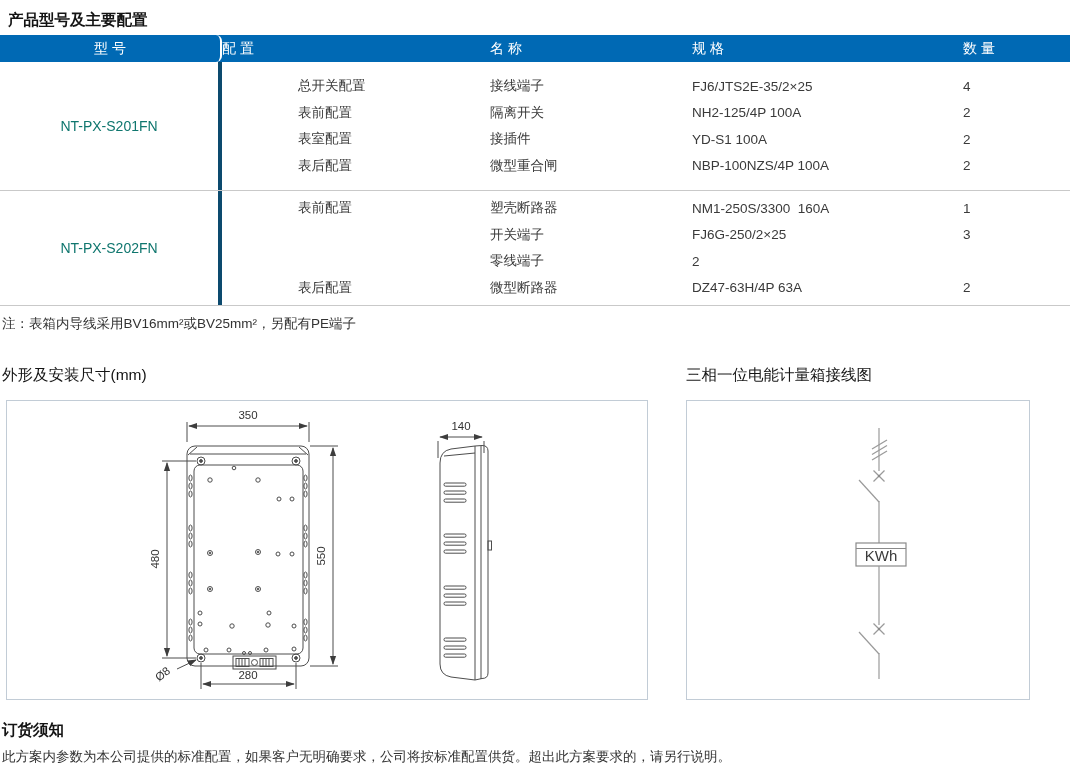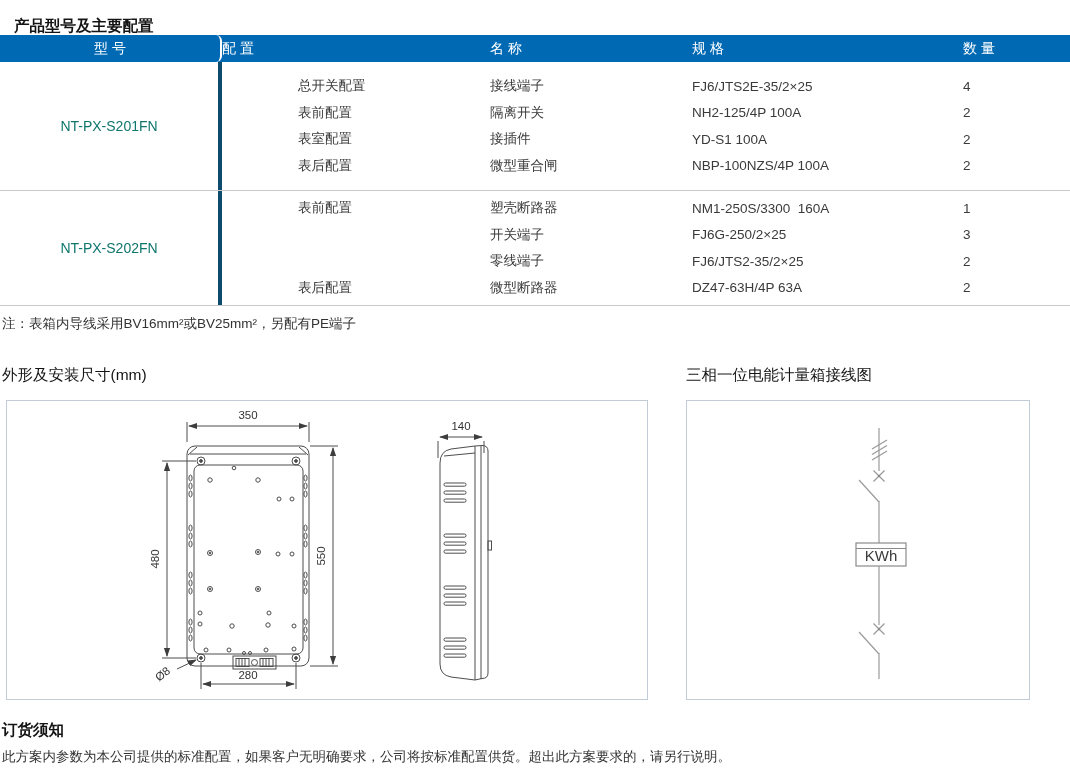--- a/index.html
+++ b/index.html
@@ -1,18 +1,18 @@
 <!DOCTYPE html>
 <html><head>
 <meta charset="utf-8">
 <style>
   html,body{margin:0;padding:0;background:#fff;}
   body{font-family:"Liberation Sans","DejaVu Sans",sans-serif;}
   .page{position:relative;width:1070px;height:772px;background:#fff;overflow:hidden;}
-  .page-title{position:absolute;left:2px;top:4px;font-size:15.5px;font-weight:bold;color:#141414;margin:12px;}
+  .page-title{position:absolute;left:2px;top:4px;font-size:15.5px;font-weight:bold;color:#141414;margin:6px;}
   .spec-table{position:absolute;left:0;top:35px;width:1070px;}
   .thead{display:grid;grid-template-columns:222px 258px 202px 271px 1fr;background:#0069b4;color:#fff;height:27px;font-size:14px;font-weight:500;}
   .thead .th{display:flex;align-items:center;}
   .th-model{justify-content:center;border-right:2px solid #fff;border-radius:6px;}
   .th-config{}
   .th-name,.th-spec,.th-qty{padding-left:10px;}
   .prow{display:grid;grid-template-columns:222px 1fr;border-bottom:1px solid #c9c9c9;font-size:13.5px;color:#3a3a3a;}
   .prow .model{display:flex;align-items:center;justify-content:center;border-right:4px solid #0c4a6e;font-size:14px;color:#0f766e;}
   .prow .lines{padding:11px 0;}
   .prow.r2 .lines{padding:4px 0;}
@@ -90,21 +90,20 @@
         </div>
         <div class="line">
           <div class="config"></div>
           <div class="name">开关端子</div>
           <div class="spec">FJ6G-250/2×25</div>
           <div class="qty">3</div>
         </div>
         <div class="line">
           <div class="config"></div>
           <div class="name">零线端子</div>
-          <div class="spec">FJ6/JTS2-35/2×25</div>
           <div class="qty">2</div>
         </div>
         <div class="line">
           <div class="config">表后配置</div>
           <div class="name">微型断路器</div>
           <div class="spec">DZ47-63H/4P 63A</div>
           <div class="qty">2</div>
         </div>
       </div>
     </div>

